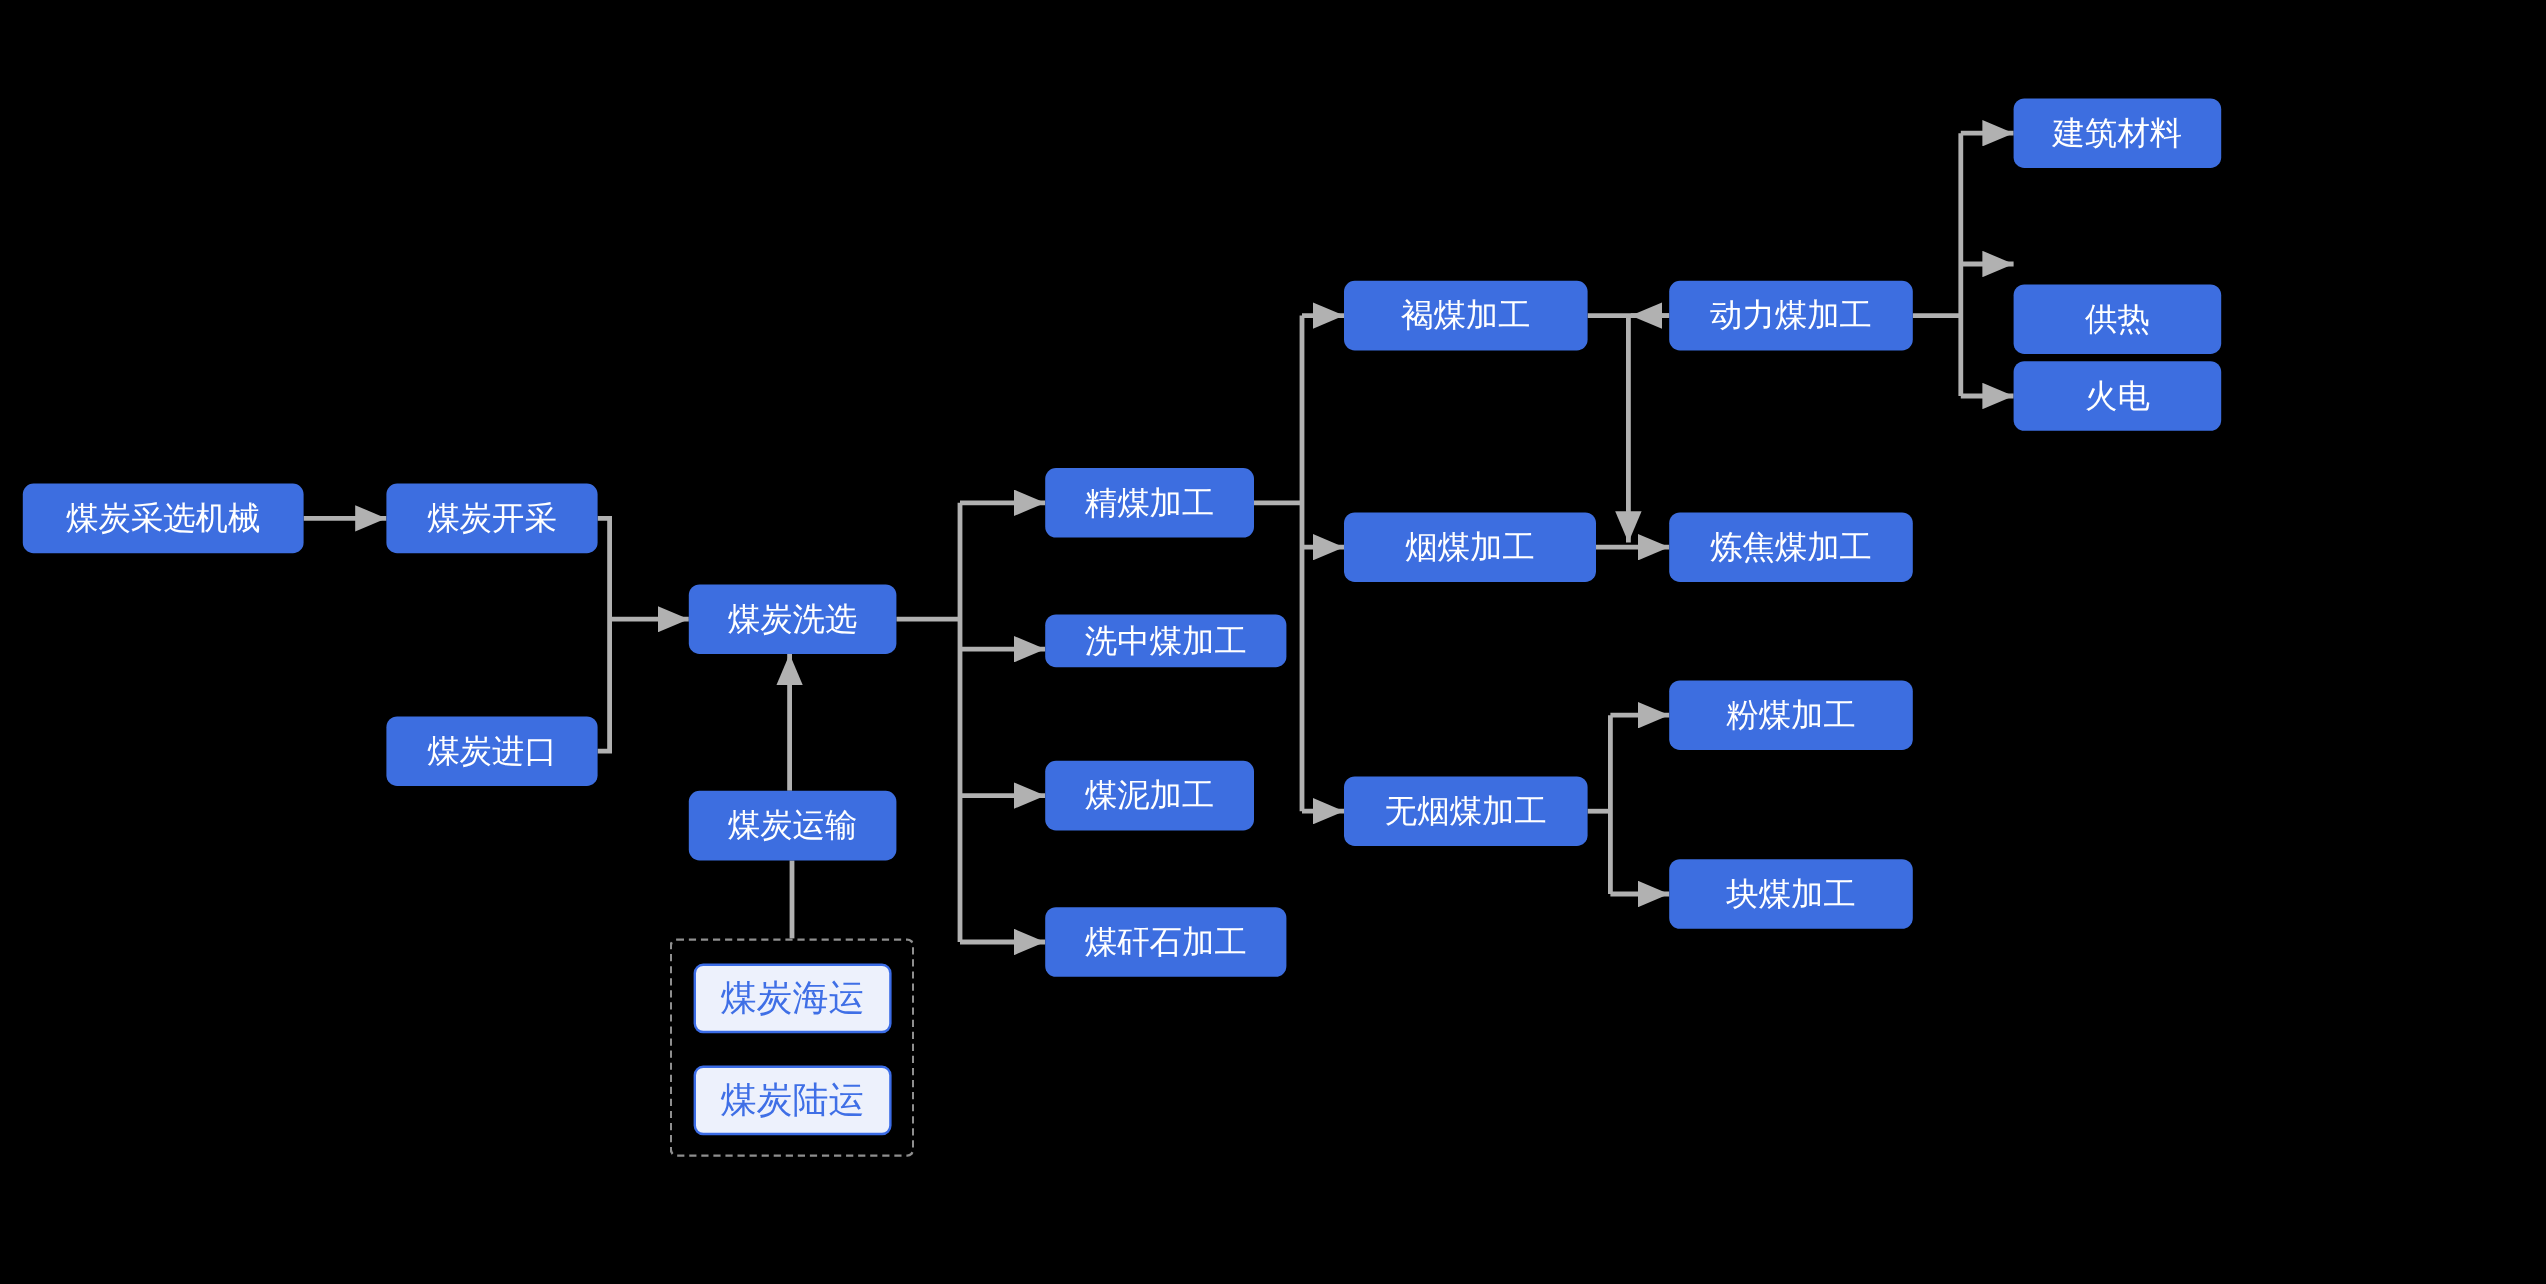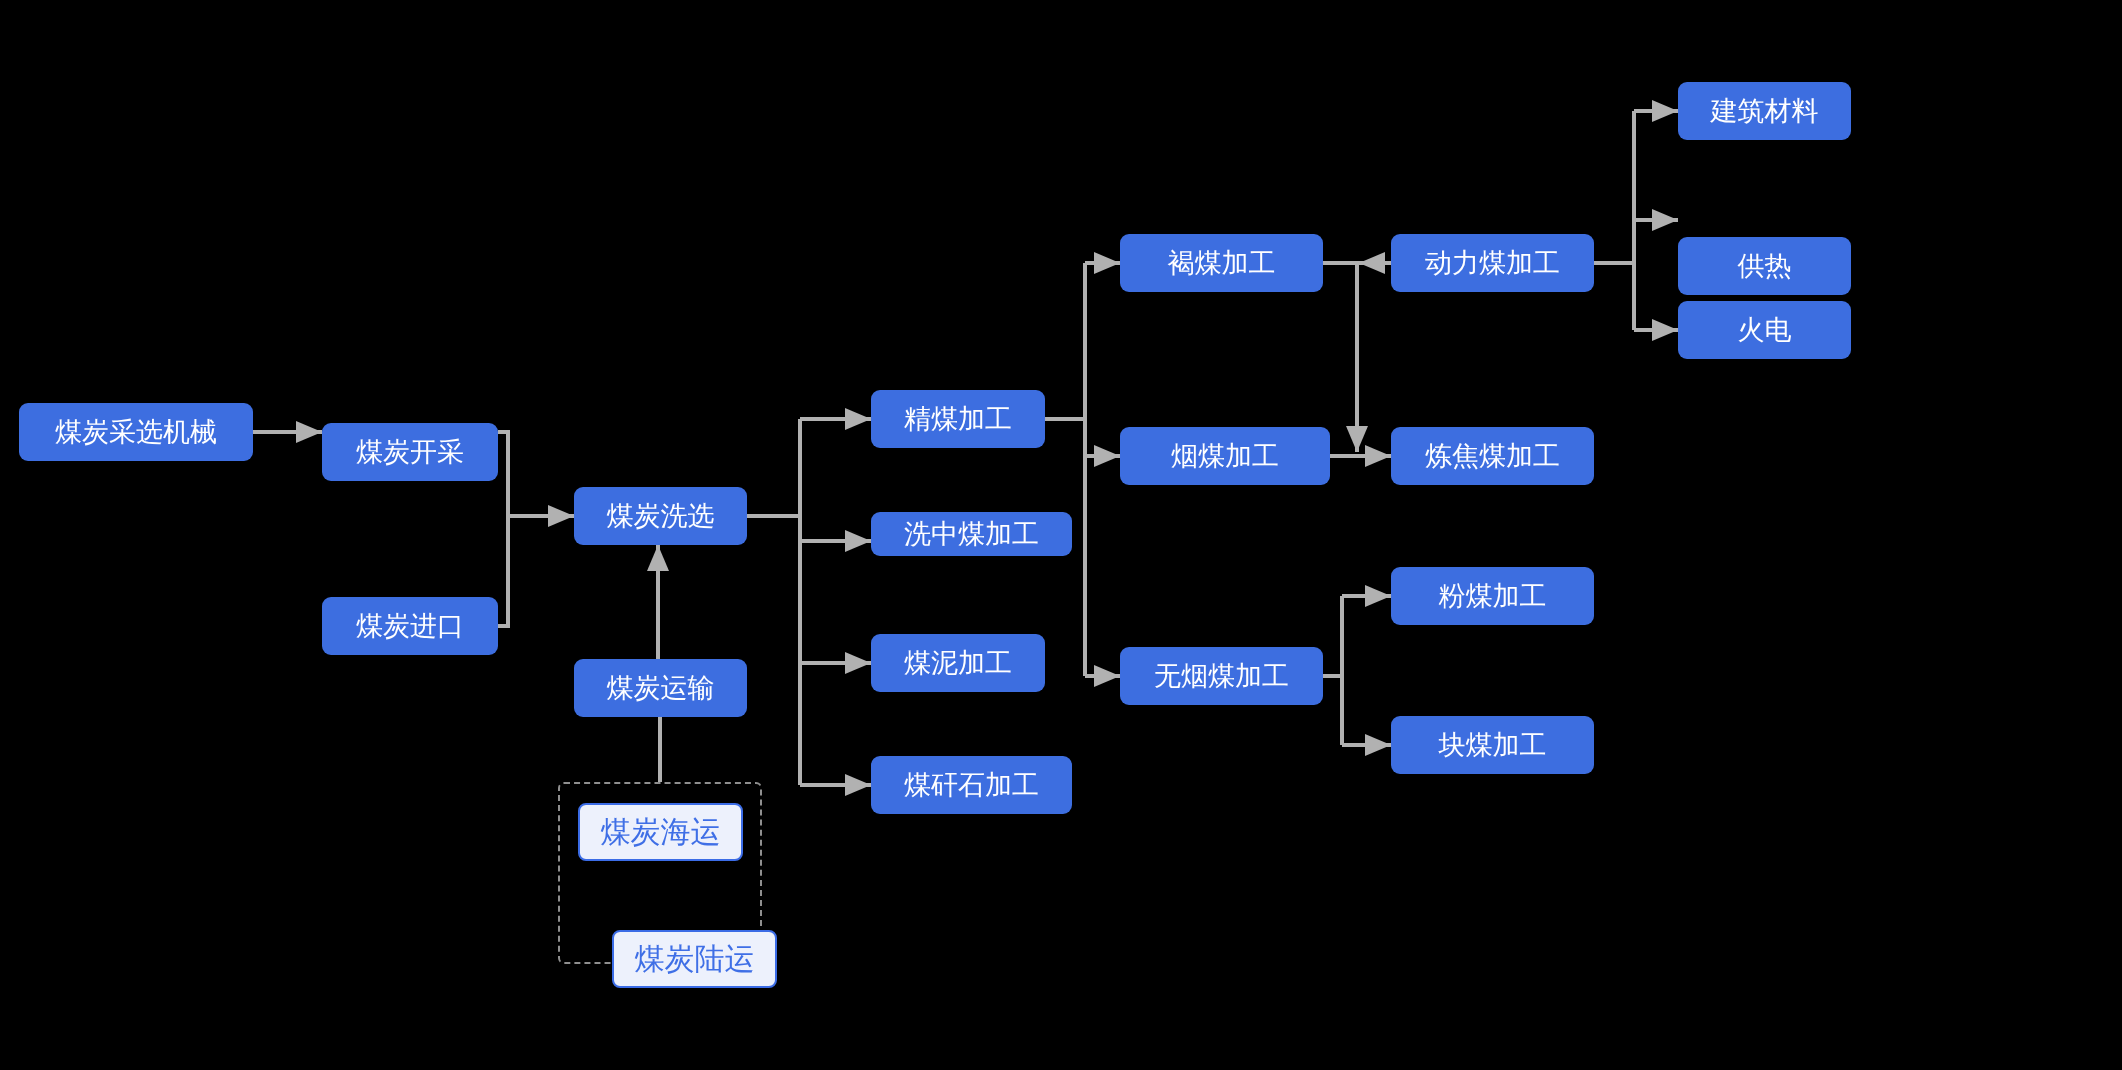--- a/index.html
+++ b/index.html
@@ -97,26 +97,26 @@
         <polyline points="1594,263 1634,263" fill="none" stroke="#B1B1B1" stroke-width="4"></polyline>
         <polyline points="1634,111 1634,330" fill="none" stroke="#B1B1B1" stroke-width="4"></polyline>
         <polyline points="1634,111 1678,111" fill="none" stroke="#B1B1B1" stroke-width="4" marker-end="url(#arrowhead)"></polyline>
         <polyline points="1634,220 1678,220" fill="none" stroke="#B1B1B1" stroke-width="4" marker-end="url(#arrowhead)"></polyline>
         <polyline points="1634,330 1678,330" fill="none" stroke="#B1B1B1" stroke-width="4" marker-end="url(#arrowhead)"></polyline>
       </g>
   </svg>
   <div class="group" id="group-box" style="left: 558px; top: 782px; width: 204px; height: 182px;"></div>
   <div id="node-layer">
       <div class="node solid" style="left: 19px; top: 403px; width: 234px; height: 58px;">煤炭采选机械</div>
-      <div class="node solid" style="left: 322px; top: 403px; width: 176px; height: 58px; margin-top: 20px;">煤炭开采</div>
+      <div class="node solid" style="left: 322px; top: 403px; width: 176px; height: 58px;">煤炭开采</div>
       <div class="node solid" style="left: 322px; top: 597px; width: 176px; height: 58px;">煤炭进口</div>
       <div class="node solid" style="left: 574px; top: 487px; width: 173px; height: 58px;">煤炭洗选</div>
       <div class="node solid" style="left: 574px; top: 659px; width: 173px; height: 58px;">煤炭运输</div>
       <div class="node light" style="left: 578px; top: 803px; width: 165px; height: 58px;">煤炭海运</div>
-      <div class="node light" style="left: 612px; top: 888px; width: 165px; height: 58px; margin-top: 42px;">煤炭陆运</div>
+      <div class="node light" style="left: 578px; top: 888px; width: 165px; height: 58px;">煤炭陆运</div>
       <div class="node solid" style="left: 871px; top: 390px; width: 174px; height: 58px; text-align: right;">精煤加工</div>
       <div class="node solid" style="left: 871px; top: 512px; width: 201px; height: 44px;">洗中煤加工</div>
       <div class="node solid" style="left: 871px; top: 634px; width: 174px; height: 58px;">煤泥加工</div>
       <div class="node solid" style="left: 871px; top: 756px; width: 201px; height: 58px;">煤矸石加工</div>
       <div class="node solid" style="left: 1120px; top: 234px; width: 203px; height: 58px;">褐煤加工</div>
       <div class="node solid" style="left: 1120px; top: 427px; width: 210px; height: 58px;">烟煤加工</div>
       <div class="node solid" style="left: 1120px; top: 647px; width: 203px; height: 58px;">无烟煤加工</div>
       <div class="node solid" style="left: 1391px; top: 234px; width: 203px; height: 58px;">动力煤加工</div>
       <div class="node solid" style="left: 1391px; top: 427px; width: 203px; height: 58px;">炼焦煤加工</div>
       <div class="node solid" style="left: 1391px; top: 567px; width: 203px; height: 58px;">粉煤加工</div>

